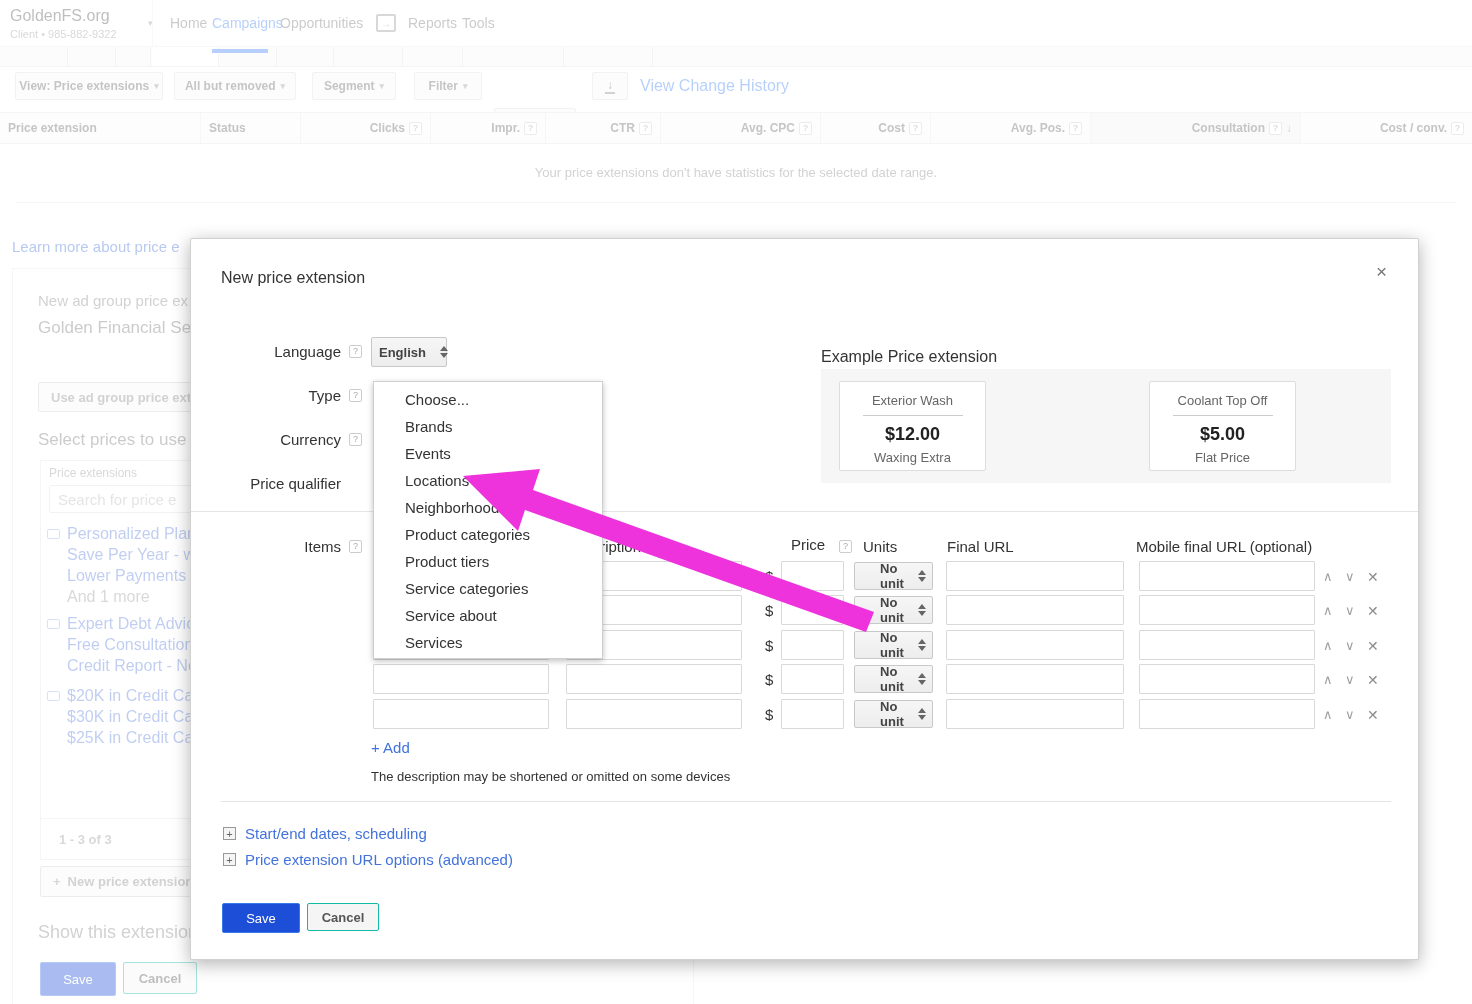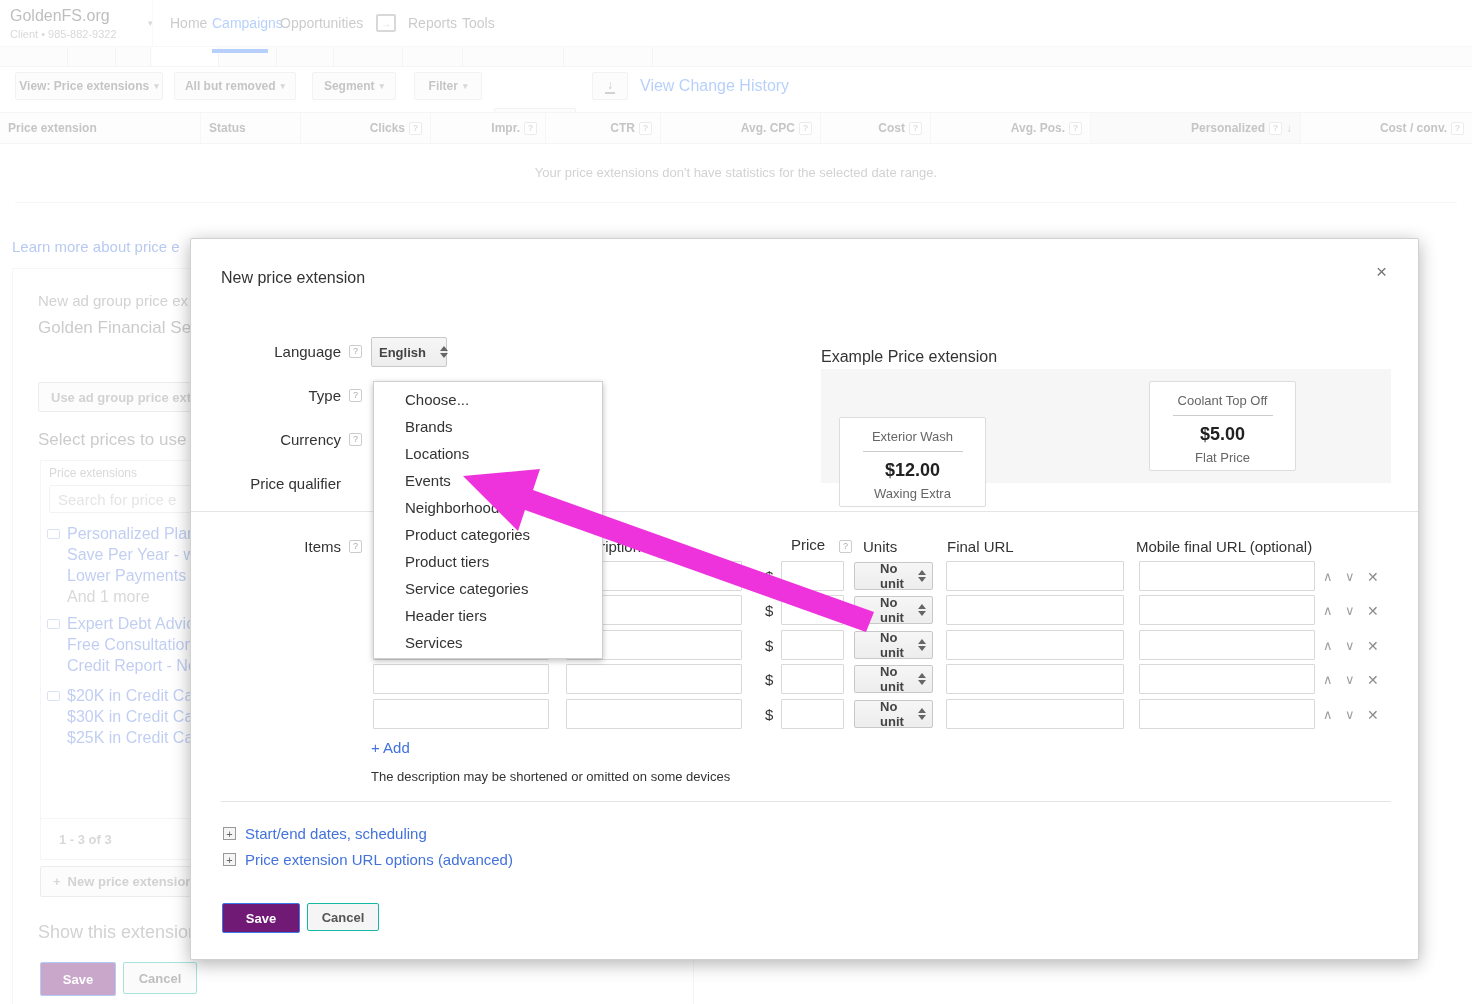--- a/index.html
+++ b/index.html
@@ -62,22 +62,22 @@
   .irow{position:absolute;left:0;width:100%;height:30px;}
   .inp{box-sizing:border-box;position:absolute;top:0;height:30px;border:1px solid #d9d9d9;border-radius:1px;
        font-family:"Liberation Sans",sans-serif;font-size:13px;padding:0 6px;outline:none;}
   .unit-sel{position:absolute;top:1px;width:79px;height:28px;padding-left:25px;}
   .dollar{position:absolute;top:7px;font-size:15px;color:#333;}
   .ctl{position:absolute;top:8px;font-size:13px;color:#a0a0a0;}
   .ctl.x{font-size:14px;color:#8c8c8c;}
   .exp-box{box-sizing:border-box;display:inline-flex;width:13px;height:13px;border:1px solid #999;background:#f5f5f5;
            color:#666;font-size:11px;line-height:10px;align-items:center;justify-content:center;}
   .exp-label{font-size:15px;color:#4272db;margin-left:9px;}
-  .blue-btn{display:flex;align-items:center;justify-content:center;background:#701a75;border:1px solid #3b78e7;
-            border-radius:2px;color:#fff;font-size:13px;font-weight:bold;}
+  .blue-btn{display:flex;align-items:center;justify-content:center;background:#1d4ed8;border:1px solid #3b78e7;
+            border-radius:2px;color:#fff;font-size:13px;font-weight:normal;}
   .gray-btn{box-sizing:border-box;display:flex;align-items:center;justify-content:center;background:#f5f5f5;
             border:1px solid #14b8a6;border-radius:2px;color:#555;font-size:13px;font-weight:bold;}
   .note{font-size:13px;color:#333;}
   .divider{border-bottom:1px solid #e5e5e5;}
   input::placeholder{color:#b8b8b8;}
 </style>
 </head>
 <body>
 
 <div class="page">
@@ -164,21 +164,21 @@
       </div>
       <div class="th num" style="left:820px;width:110px;">
         <span>Cost</span>
         <span class="hlp">?</span>
       </div>
       <div class="th num" style="left:930px;width:160px;">
         <span>Avg. Pos.</span>
         <span class="hlp">?</span>
       </div>
       <div class="th num" style="left:1090px;width:210px;background:#f1f1f1;">
-        <span>Personalized</span>
+        <span>Consultation</span>
         <span class="hlp">?</span>
         <span style="color:#999;font-size:12px;">↓</span>
       </div>
       <div class="th num" style="left:1300px;width:172px;">
         <span>Cost / conv.</span>
         <span class="hlp">?</span>
       </div>
     </div>
     <div class="a empty-msg" style="left:0;top:165px;">Your price extensions don't have statistics for the selected date range.</div>
     <div class="a divider" style="left:15px;top:202px;width:1442px;"></div>
@@ -246,21 +246,21 @@
     <div class="a sel" style="left:180px;top:98px;width:76px;height:30px;">
       <span>English</span>
       <span class="spin">
           <span class="tri-up"></span>
           <span class="tri-dn"></span>
         </span>
     </div>
 
     <div class="a ex-head" style="left:630px;top:109px;">Example Price extension</div>
     <div class="a ex-panel" style="left:630px;top:130px;width:570px;height:114px;">
-      <div class="card" style="left:18px;margin-top:36px;">
+      <div class="card" style="left:18px;">
         <div class="card-name">Exterior Wash</div>
         <div class="card-line"></div>
         <div class="card-price">$12.00</div>
         <div class="card-note">Waxing Extra</div>
       </div>
       <div class="card" style="left:328px;">
         <div class="card-name">Coolant Top Off</div>
         <div class="card-line"></div>
         <div class="card-price">$5.00</div>
         <div class="card-note">Flat Price</div>
@@ -382,27 +382,27 @@
       <span class="exp-box">+</span>
       <span class="exp-label">Price extension URL options (advanced)</span>
     </div>
 
     <div class="a blue-btn" style="left:31px;top:664px;width:76px;height:28px;">Save</div>
     <div class="a gray-btn" style="left:116px;top:664px;width:72px;height:28px;">Cancel</div>
 
     <div class="menu">
       <div class="mi">Choose...</div>
       <div class="mi">Brands</div>
+      <div class="mi">Events</div>
       <div class="mi">Locations</div>
-      <div class="mi">Events</div>
       <div class="mi">Neighborhoods</div>
       <div class="mi">Product categories</div>
       <div class="mi">Product tiers</div>
       <div class="mi">Service categories</div>
-      <div class="mi">Header tiers</div>
+      <div class="mi">Service about</div>
       <div class="mi">Services</div>
     </div>
   </div>
 
   <svg class="a" style="left:0;top:0;z-index:120;pointer-events:none;" width="1472" height="1004">
     <polygon points="463,476 540,469 533,490 874,612 866,632 525,510 518,531" fill="#ee33dd"></polygon>
   </svg>
 
 </div>
 

